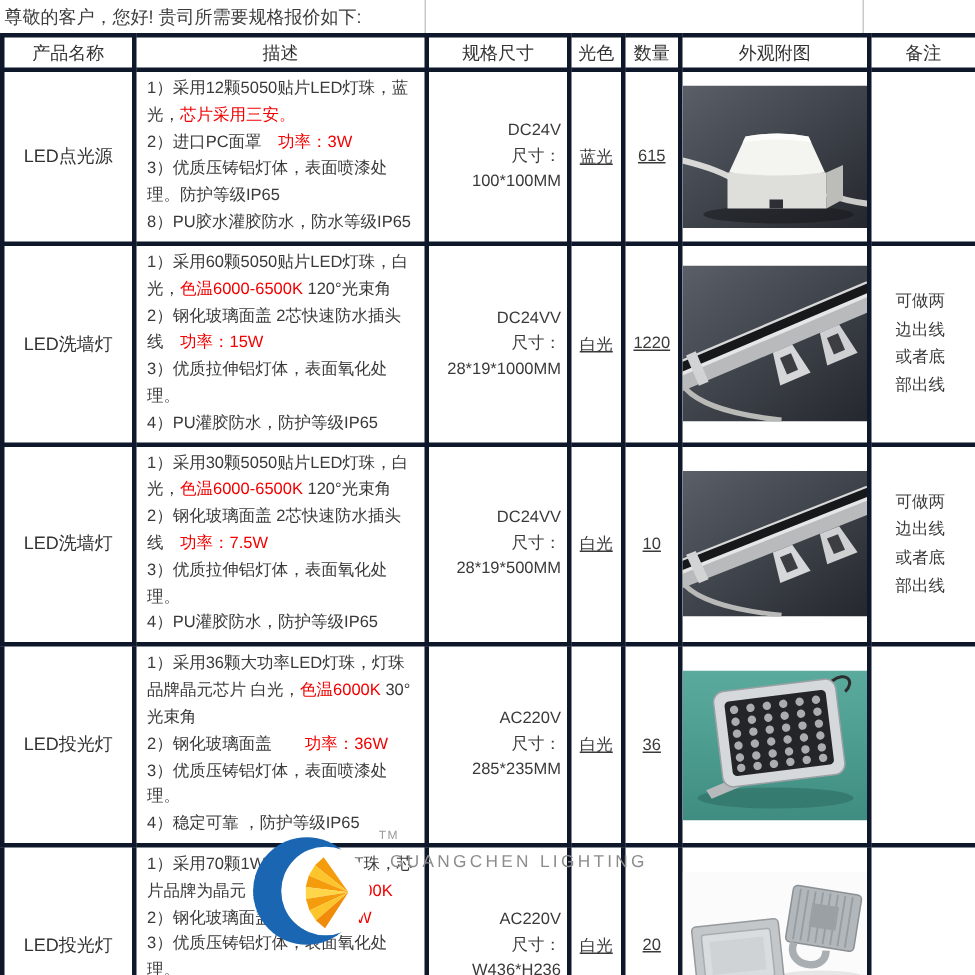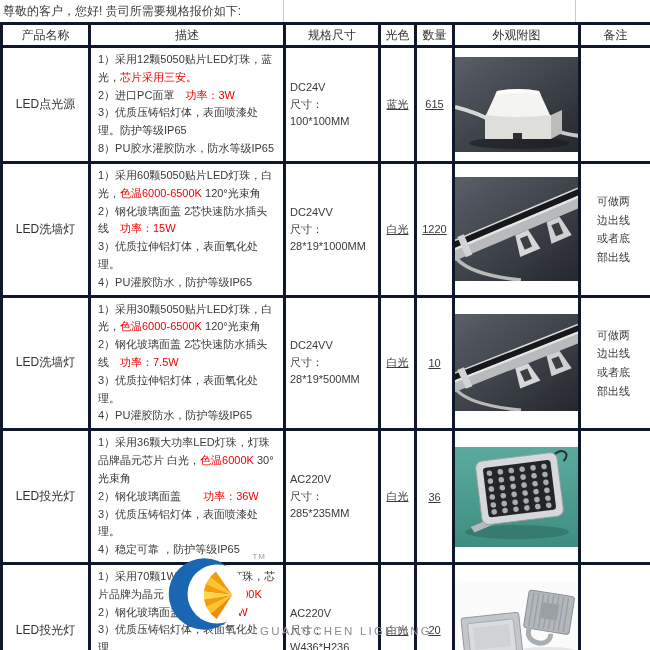--- a/index.html
+++ b/index.html
@@ -9,29 +9,29 @@
     font-family:"Liberation Sans","DejaVu Sans",sans-serif;
   }
   .intro{height:22px;line-height:22px;font-size:12px;color:#3c3c3c;padding-left:3px;position:relative;white-space:nowrap;}
   .vtick{position:absolute;top:0;width:1px;height:22px;background:#c9c9c9;}
   table.quote{border-collapse:collapse;table-layout:fixed;width:650px;}
   td,th{border:3px solid #0f172a;padding:0;vertical-align:middle;overflow:hidden;}
   th{font-size:12px;font-weight:400;color:#333;background:#fff;}
   .name-cell{text-align:center;font-size:12px;color:#333;}
   .desc-cell{padding:3px 6px 3px 7px;font-size:11px;line-height:1.62;color:#3a3a3a;text-align:left;margin-top:44px;}
   .red{color:#f20000;}
-  .spec-cell{padding:2px 4px;font-size:11px;line-height:1.55;color:#3a3a3a;text-align:left;}
+  .spec-cell{padding:2px 4px;font-size:11px;line-height:1.55;color:#3a3a3a;text-align:right;}
   .spec-cell div:empty{display:none;}
   .remark-cell div:empty{display:none;}
   .center{text-align:center;font-size:11px;color:#3a3a3a;text-decoration:underline;}
   .remark-cell{font-size:11px;padding:2px 16px;line-height:1.7;color:#3a3a3a;text-align:left;}
   .img-cell{padding:0;background:#fff;}
   .img-cell svg{display:block;}
   
-  .logo{position:absolute;left:166px;top:551px;display:flex;align-items:flex-end;gap:8px;z-index:5;pointer-events:none;}
+  .logo{position:absolute;left:166px;top:551px;display:flex;align-items:flex-start;gap:8px;z-index:5;pointer-events:none;}
   .logo-icon{position:relative;width:86px;height:86px;flex:0 0 86px;}
   .logo-tm{position:absolute;right:-14px;top:1px;font-size:8px;color:#9a9a9a;letter-spacing:1px;}
   .logo-text{display:flex;flex-direction:column;}
   .logo-cn{font-size:38px;font-weight:700;color:#8d8d8d;letter-spacing:2px;line-height:1.05;white-space:nowrap;}
   .logo-en{font-size:11.5px;color:#8d8d8d;letter-spacing:2.2px;margin-top:18px;white-space:nowrap;}
 </style>
 </head>
 <body>
 
 <div class="intro">尊敬的客户，您好! 贵司所需要规格报价如下:</div>

